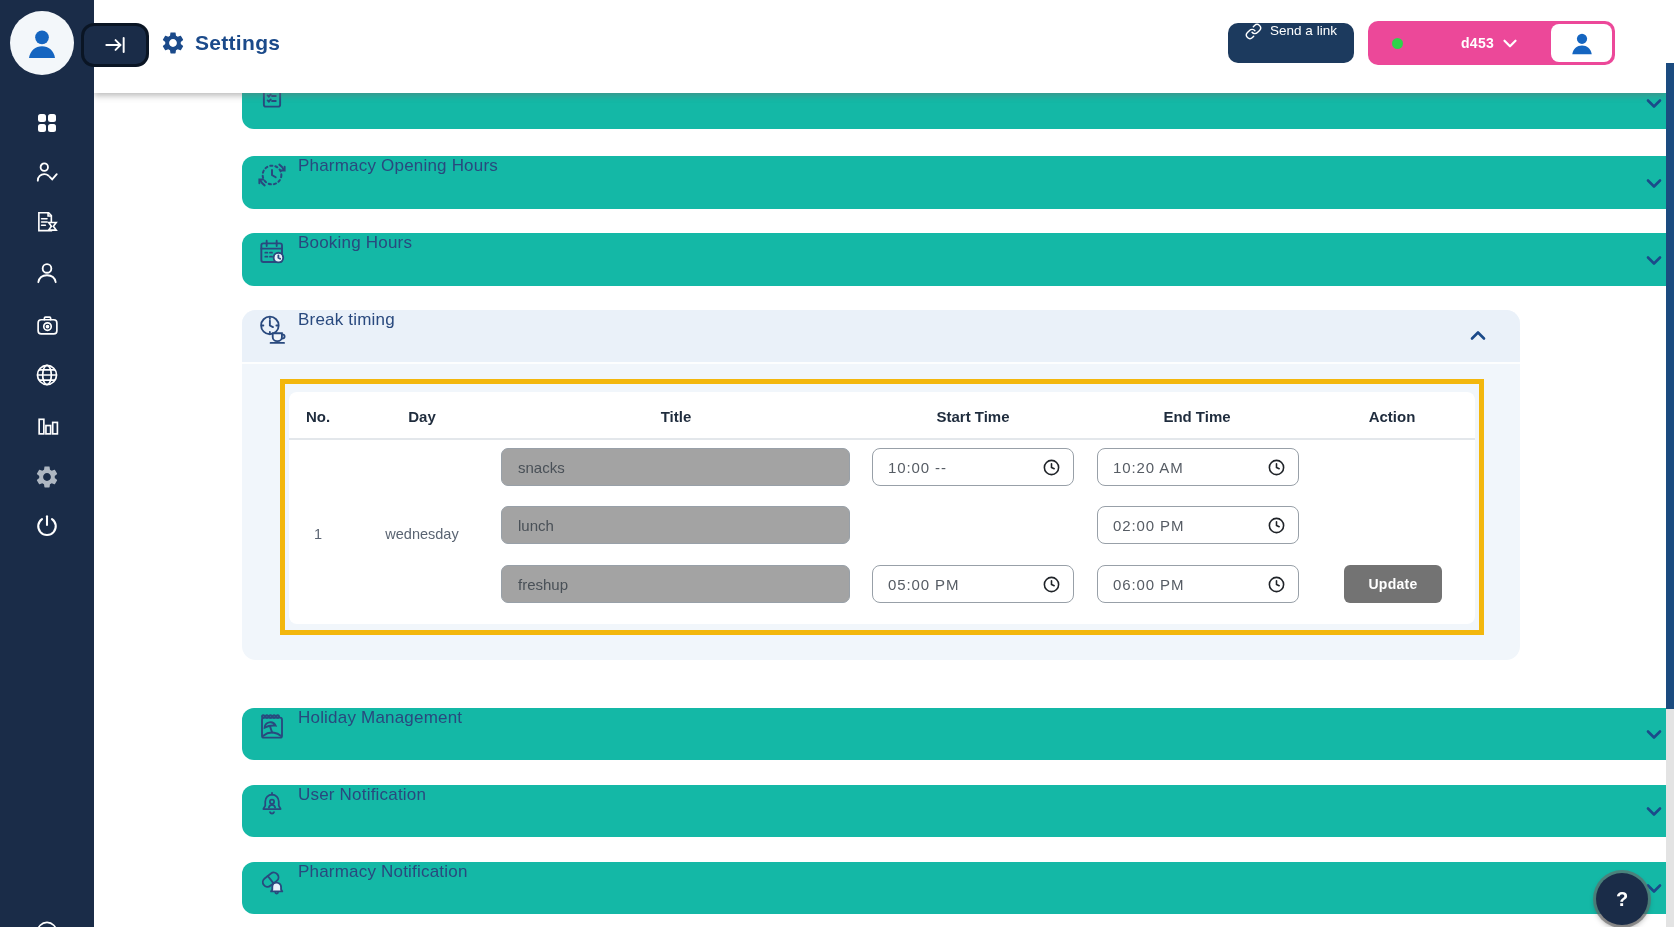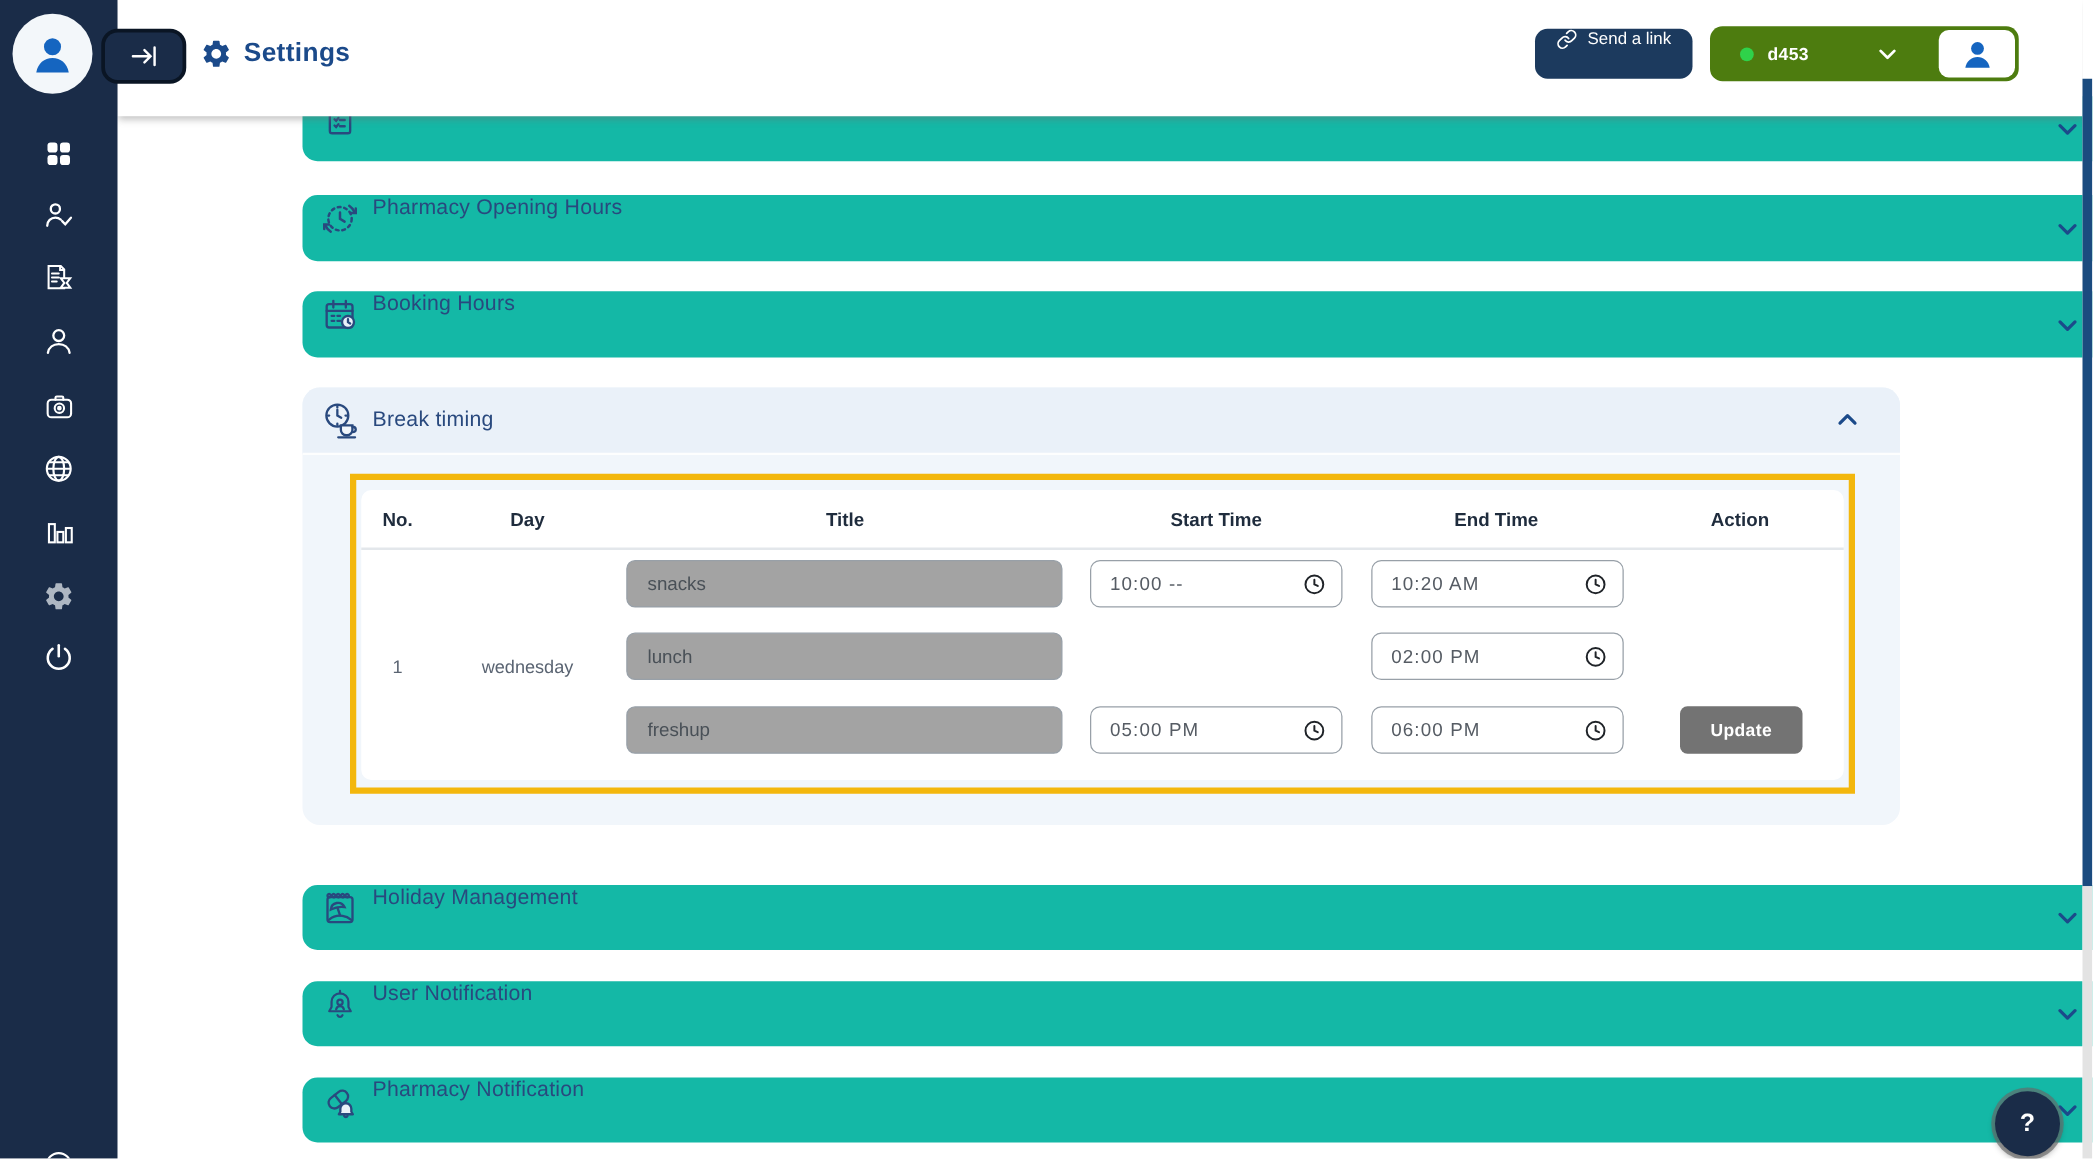--- a/index.html
+++ b/index.html
@@ -23,22 +23,22 @@
     justify-content:center; cursor:pointer; }
 
   
   .header { position:absolute; left:94px; top:0; right:8px; height:93px; background:#fff; z-index:5;
     box-shadow:0 3px 6px rgba(110,110,110,.45); }
   .page-title-wrap { position:absolute; left:66px; top:30px; display:flex; align-items:center; gap:9px;justify-content:flex-end; }
   .page-title { font-size:21px; font-weight:700; color:#1B4A8A; letter-spacing:.3px; }
   .send-link-btn { position:absolute; left:1134px; top:23px; width:126px; height:40px; background:#1C3A5E;
     border:none; border-radius:10px; color:#fff; font-size:13.5px; font-family:inherit; display:flex;
     justify-content:center; gap:8px; cursor:pointer; }
-  .account-btn { position:absolute; left:1274px; top:21px; width:247px; height:44px; background:#4d7c0f;
-    border-radius:10px; display:flex; align-items:center; cursor:pointer; }
+  .account-btn { position:absolute; left:1274px; top:21px; width:247px; height:44px; background:#ec4899;
+    border-radius:10px; display:flex; align-items:center; cursor:pointer;gap:47px; }
   .status-dot { width:11px; height:11px; border-radius:50%; background:#2FD24A; margin-left:24px; }
   .account-id { color:#fff; font-size:14px; font-weight:700; margin-left:11px; letter-spacing:.3px; }
   .account-chevron { position:absolute; left:130px; top:11px; }
   .account-avatar { position:absolute; right:3px; top:3px; bottom:3px; width:61px; background:#fff;
     border-radius:8px; display:flex; align-items:center; justify-content:center; }
 
   
   .sections { position:absolute; left:242px; top:0; width:1278px; z-index:1; }
   .section { position:absolute; left:0; width:1454px; background:#14b8a6; border-radius:12px;
     display:flex; align-items:flex-start; cursor:pointer; }
@@ -50,21 +50,21 @@
   .sec-opening { top:156px; height:53px; }
   .sec-booking { top:233px; height:53px; }
   .sec-holiday { top:708px; height:52px; }
   .sec-usernotif { top:785px; height:52px; }
   .sec-pharmnotif { top:862px; height:52px; }
 
   
   .break-wrap { position:absolute; top:310px; left:0; width:1278px; height:350px; background:#F1F6FB;
     border-radius:14px; }
   .break-head { position:absolute; left:0; top:0; width:100%; height:54px; background:#EAF1F9;
-    border-radius:14px 14px 0 0; border-bottom:2px solid #FDFEFE; display:flex; align-items:center; cursor:pointer; }
+    border-radius:14px 14px 0 0; border-bottom:2px solid #FDFEFE; display:flex; align-items:flex-start; cursor:pointer; }
 
   .hl-box { position:absolute; left:38px; top:69px; width:1204px; height:256px;
     border:5px solid #F3B70D; background:#F1F6FB; }
   .table-card { position:absolute; left:4px; right:4px; top:8px; bottom:6px; background:#fff; border-radius:8px; }
   .t-headrow { position:absolute; left:0; top:0; width:100%; height:48px; border-bottom:2px solid #E3E7EB; }
   .t-col { position:absolute; top:0; height:48px; display:flex; align-items:center; transform:translateX(-50%);
     font-size:15px; font-weight:700; color:#1F2C3D; white-space:nowrap; }
   .cell-text { position:absolute; transform:translate(-50%,-50%); font-size:14.5px; color:#5A6472; white-space:nowrap; }
 
   .title-input { position:absolute; left:212px; width:349px; height:38px; border:1px solid #98A0A8;

